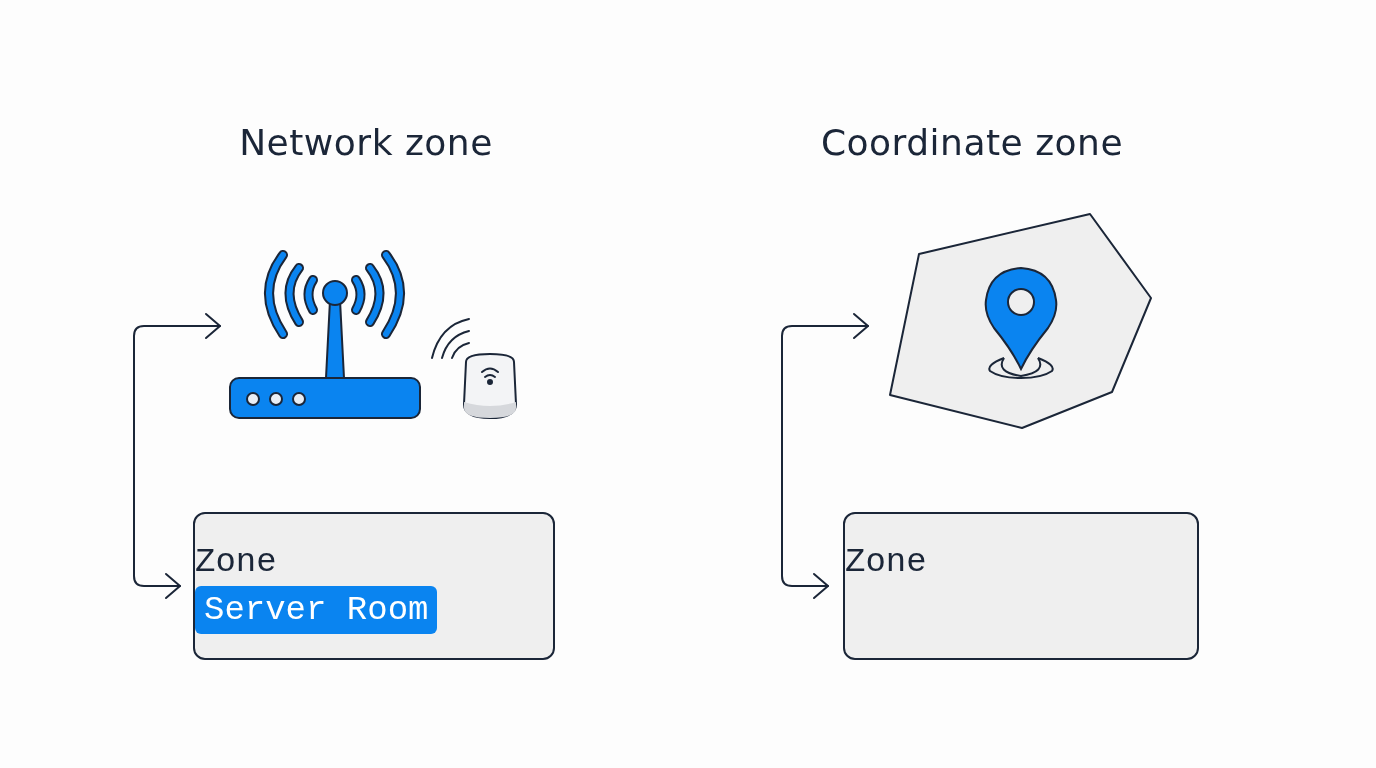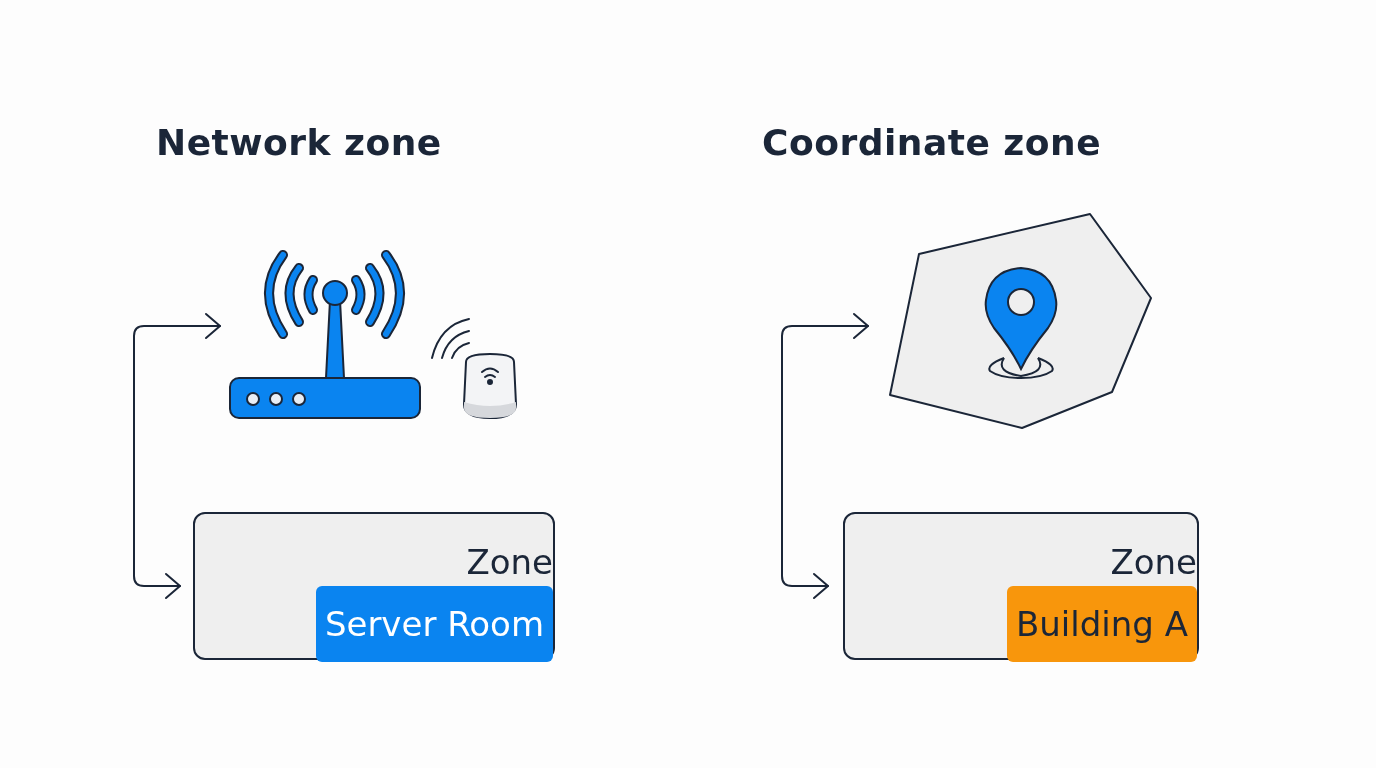--- a/index.html
+++ b/index.html
@@ -1,25 +1,25 @@
 <!DOCTYPE html>
 <html><head>
 <meta charset="utf-8">
 <style>
   html,body{margin:0;padding:0;background:#fdfdfd;}
   body{width:1376px;height:768px;position:relative;overflow:hidden;font-family:"DejaVu Sans","Liberation Sans",sans-serif;color:#1b2638;}
-  .title{position:absolute;top:122px;font-size:36px;font-weight:700;letter-spacing:0.5px;width:420px;}
+  .title{position:absolute;top:122px;font-size:36px;font-weight:400;letter-spacing:0.5px;text-align:center;width:420px;}
   #t-left{left:156px;}
   #t-right{left:762px;}
   svg.canvas{position:absolute;left:0;top:0;width:1376px;height:768px;}
-  .zone-box{position:absolute;background:#efefef;border:2px solid #1b2638;border-radius:12px;box-sizing:border-box;text-align:right;}
+  .zone-box{position:absolute;background:#efefef;border:2px solid #1b2638;border-radius:12px;box-sizing:border-box;text-align:left;font-family:Liberation Mono, monospace;}
   #zb-left{left:193px;top:512px;width:362px;height:148px;}
   #zb-right{left:843px;top:512px;width:356px;height:148px;}
   .zone-label{display:block;font-size:34px;margin-top:28px;line-height:40px;}
-  .zone-tag{display:inline-block;font-size:34px;line-height:44px;padding:16px 9px;border-radius:6px;margin-top:4px;}
+  .zone-tag{display:inline-block;font-size:34px;line-height:44px;padding:2px 9px;border-radius:6px;margin-top:4px;}
   .tag-blue{background:#0a84f0;color:#ffffff;}
   .tag-orange{background:#f8960c;color:#1b2638;}
 </style>
 </head>
 <body>
 
 <div class="title" id="t-left">Network zone</div>
 <div class="title" id="t-right">Coordinate zone</div>
 
 <svg class="canvas" viewBox="0 0 1376 768" xmlns="http://www.w3.org/2000/svg">
@@ -84,14 +84,13 @@
   </g>
 </svg>
 
 <div class="zone-box" id="zb-left">
   <span class="zone-label">Zone</span>
   <span class="zone-tag tag-blue">Server Room</span>
 </div>
 
 <div class="zone-box" id="zb-right">
   <span class="zone-label">Zone</span>
-  <span class="zone-tag tag-orange">Building A</span>
 </div>
 
 </body></html>

